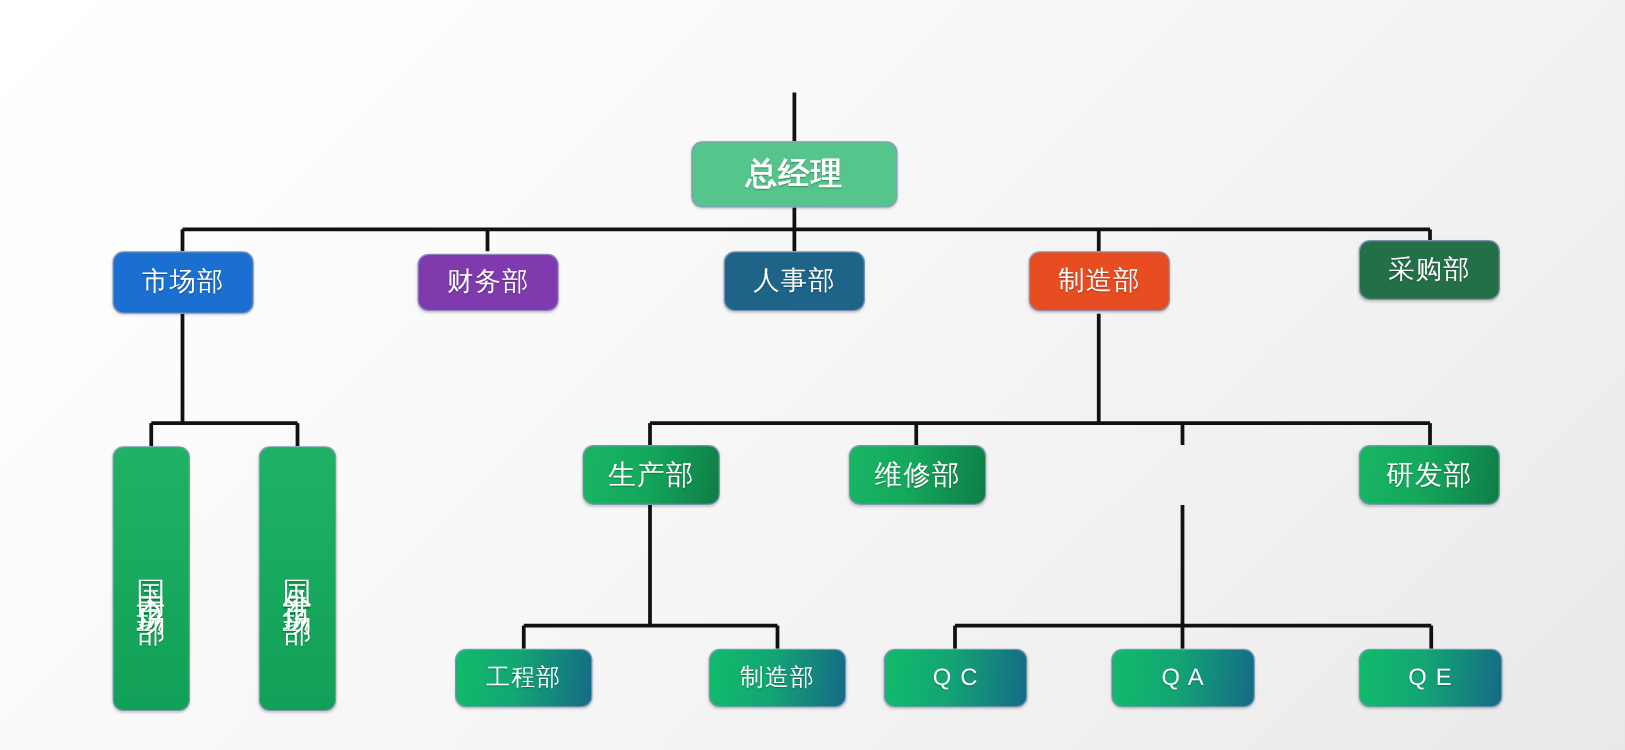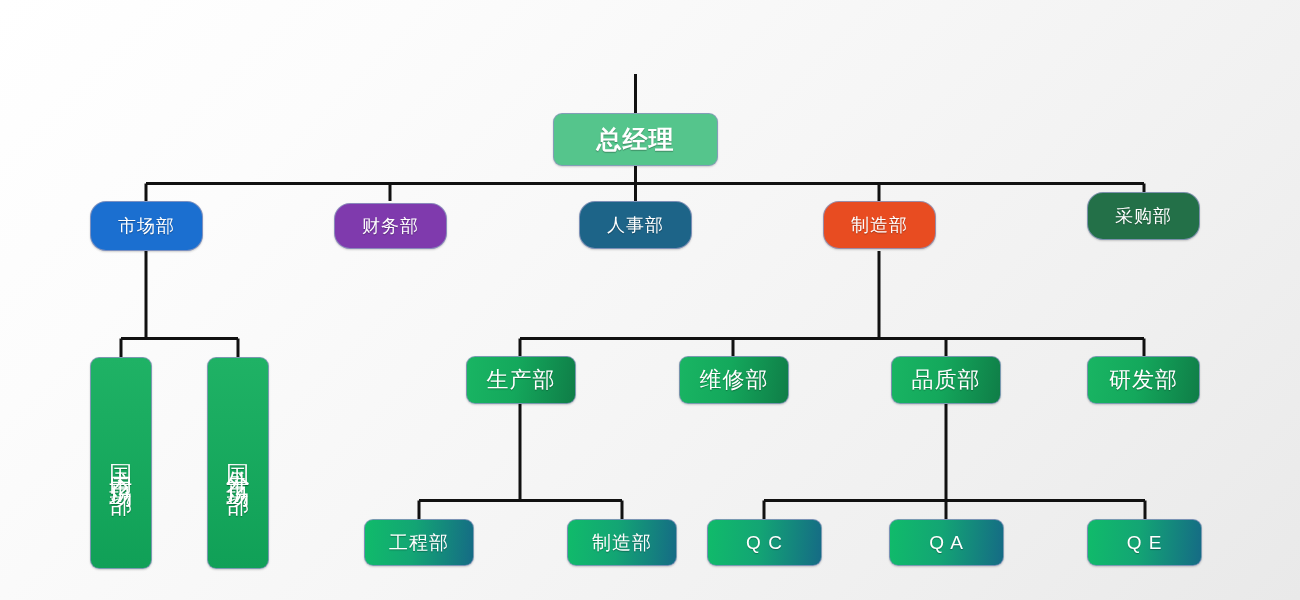--- a/index.html
+++ b/index.html
@@ -39,21 +39,21 @@
     z-index: 2;
   }
   .node-label {
     display: block;
     text-shadow: 0 1px 1px rgba(0, 0, 0, 0.30);
     line-height: 1.15;
   }
   
   .lvl0 { font-size: 25px; font-weight: bold; }
   .lvl1 { font-size: 25px; font-weight: bold; }
-  .lvl2 { font-size: 18px; font-weight: normal; border-radius: 16px; }
+  .lvl2 { font-size: 21px; font-weight: normal; }
   .lvl3 { font-size: 22px; font-weight: normal; }
   .lvl4 { font-size: 19px; font-weight: normal; }
   .vertical .node-label {
     writing-mode: vertical-rl;
     text-orientation: upright;
     letter-spacing: 7px;
     font-size: 23px;
   }
   
   .fill-chairman  { background: #5bb3e4; }
@@ -144,23 +144,20 @@
   </div>
 
   <div class="node lvl3 fill-greengrad" style="left:466px; top:356px; width:110px; height:48px;">
     <span class="node-label">生产部</span>
   </div>
 
   <div class="node lvl3 fill-greengrad" style="left:679px; top:356px; width:110px; height:48px;">
     <span class="node-label">维修部</span>
   </div>
 
-  <div class="node lvl3 fill-greengrad" style="left:891px; top:356px; width:110px; height:48px;">
-    <span class="node-label">品质部</span>
-  </div>
 
   <div class="node lvl3 fill-greengrad" style="left:1087px; top:356px; width:113px; height:48px;">
     <span class="node-label">研发部</span>
   </div>
 
   <div class="node lvl4 fill-tealgrad" style="left:364px; top:519px; width:110px; height:47px;">
     <span class="node-label">工程部</span>
   </div>
 
   <div class="node lvl4 fill-tealgrad" style="left:567px; top:519px; width:110px; height:47px;">

